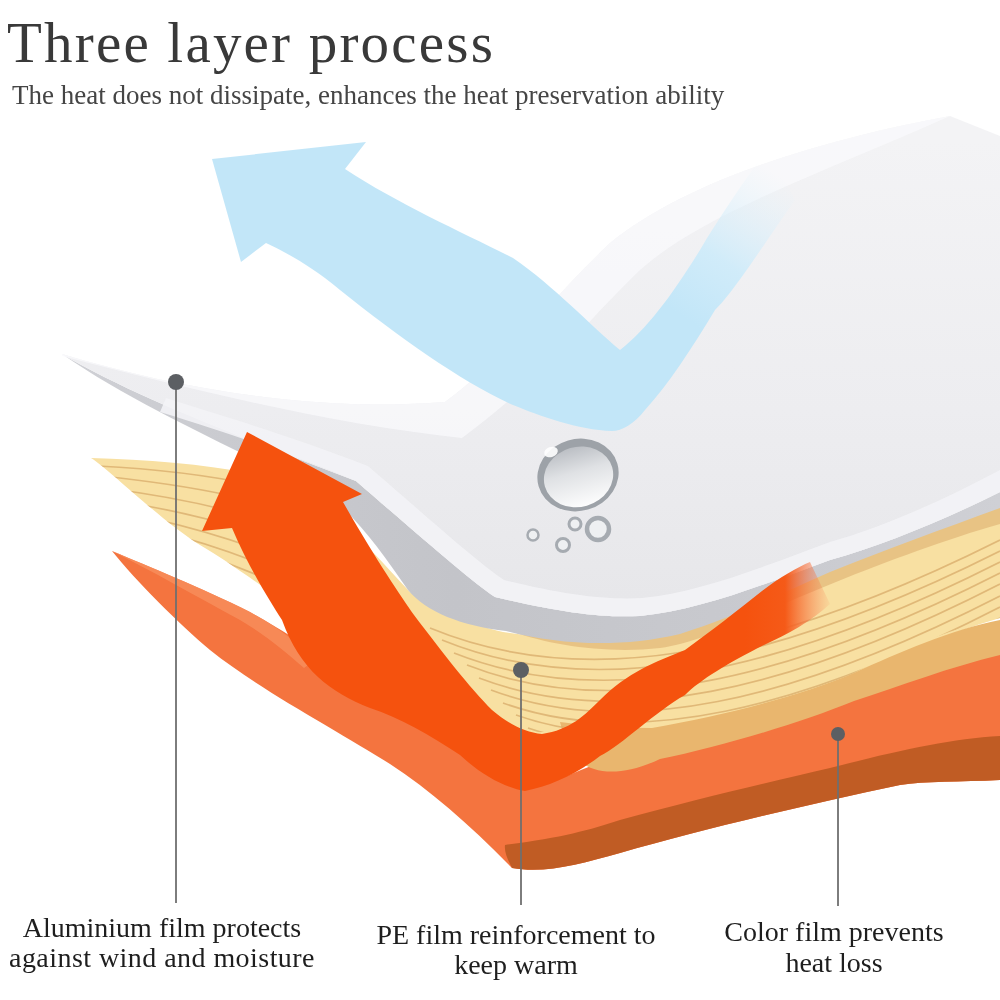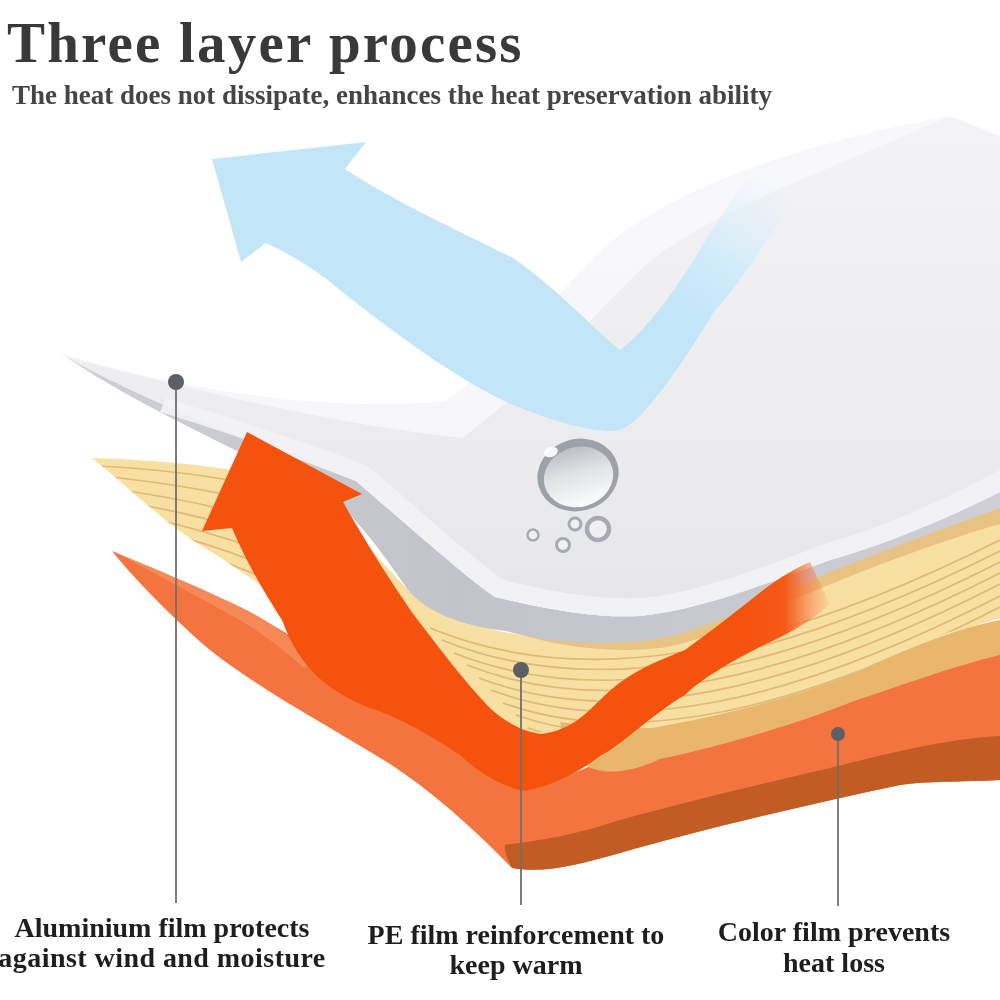--- a/index.html
+++ b/index.html
@@ -1,16 +1,16 @@
 <!DOCTYPE html>
 <html><head>
 <meta charset="utf-8">
 <style>
   html,body{margin:0;padding:0;background:#ffffff;width:1000px;height:1000px;overflow:hidden;}
-  .stage{position:relative;width:1000px;height:1000px;font-family:"Liberation Serif", serif;font-weight:bold;}
+  .stage{position:relative;width:1000px;height:1000px;font-family:"Liberation Serif", serif;}
   svg{position:absolute;left:0;top:0;}
 </style>
 </head>
 <body>
 <div class="stage">
 <svg width="1000" height="1000" viewBox="0 0 1000 1000">
   <defs>
     <linearGradient id="faceG" x1="0" y1="140" x2="0" y2="630" gradientUnits="userSpaceOnUse">
       <stop offset="0" stop-color="#f3f3f5"></stop>
       <stop offset="0.55" stop-color="#ededf0"></stop>

